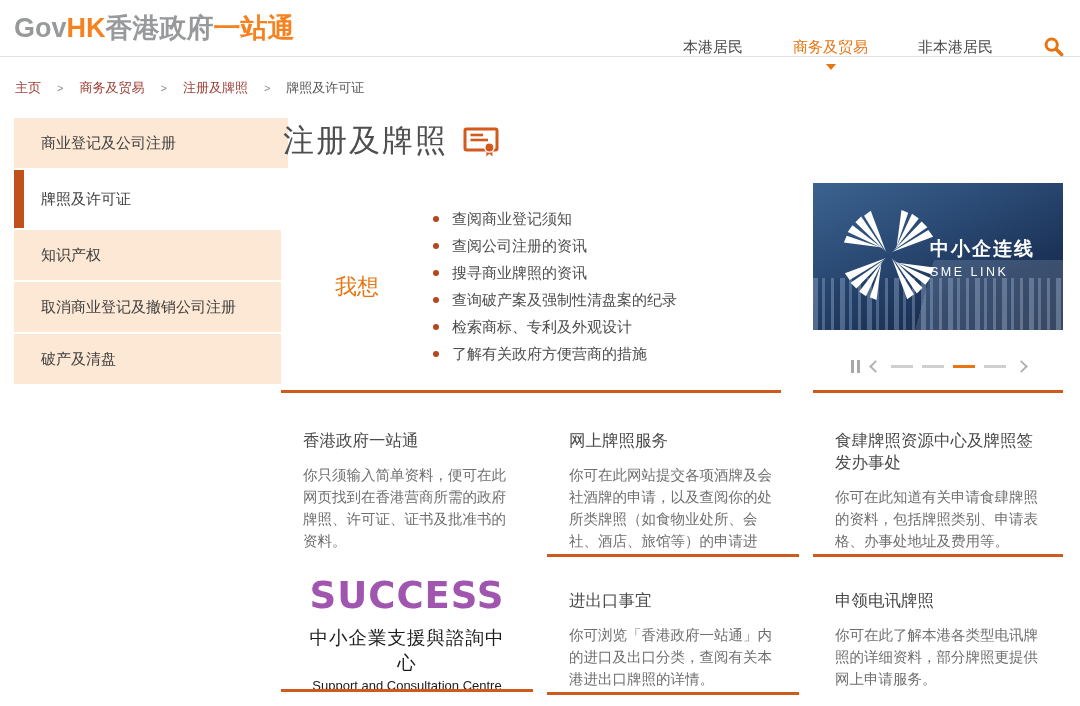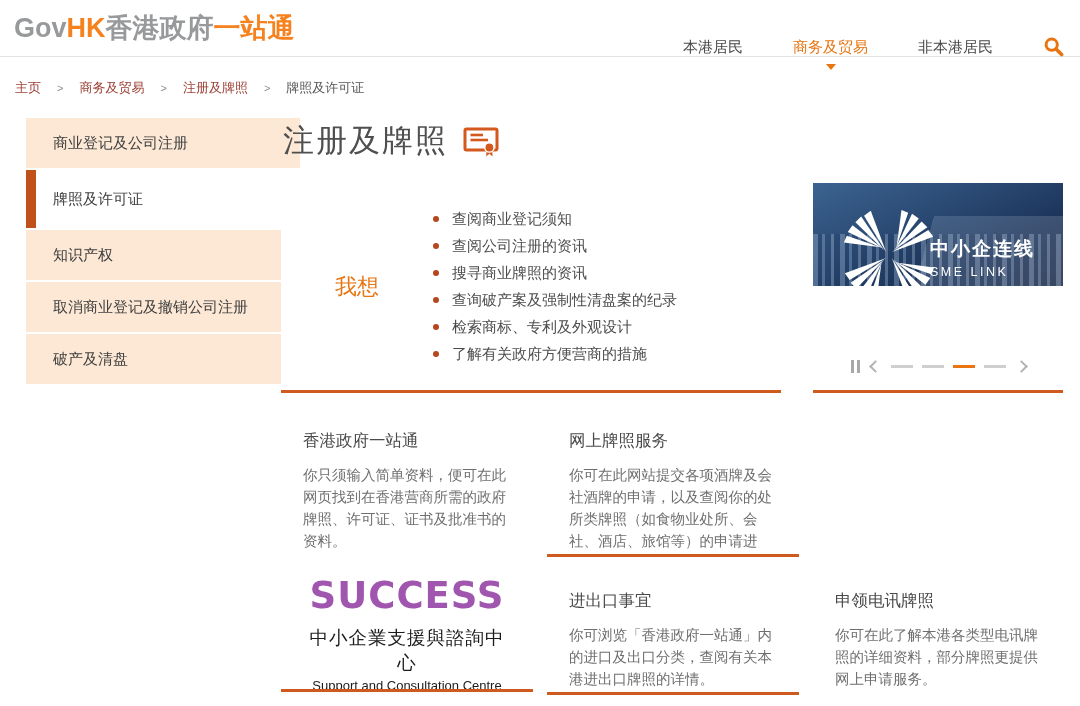--- a/index.html
+++ b/index.html
@@ -18,21 +18,21 @@
       border-left:5px solid transparent; border-right:5px solid transparent; border-top:6px solid #e87511; }
   .search-btn { cursor:pointer; display:flex; align-items:center; }
 
   
   .breadcrumb { position:absolute; top:79px; left:15px; font-size:13px; display:flex; align-items:center; gap:16px; }
   .crumb-link { color:#9c4136; cursor:pointer; }
   .crumb-sep { color:#8d8d8d; font-size:11px; }
   .crumb-current { color:#565656; }
 
   
-  .sidebar { position:absolute; left:26px; top:118px; width:274px; }
+  .sidebar { position:absolute; left:14px; top:118px; width:274px; }
   .side-item { background:#fce8d4; min-height:50px; margin-bottom:2px; display:flex; align-items:center;
       padding:10px 10px 10px 27px; font-size:15px; color:#3f3f3f; cursor:pointer; }
   .side-item.active { background:#fff; min-height:58px; padding-left:17px; border-left:10px solid #c0511a; }
 
   
   .page-title-row { position:absolute; left:283px; top:120px; display:flex; align-items:center; gap:15px; }
   .page-title { font-size:31px; color:#4f4f4f; font-weight:normal; letter-spacing:2px; }
 
   
   .card { position:absolute; background:#fff; border-bottom:3px solid #cf5a1e; overflow:hidden; }
@@ -41,21 +41,21 @@
 
   
   #iwant-card { left:281px; top:183px; width:500px; height:210px; display:flex; align-items:center; }
   .iwant-label { width:152px; text-align:center; color:#e87511; font-size:22px; flex-shrink:0; }
   .iwant-list { list-style:none; }
   .iwant-list li { display:flex; align-items:center; gap:13px; height:27px; font-size:15px; color:#4d4d4d; cursor:pointer; }
   .bullet { width:6px; height:6px; border-radius:50%; background:#b5461d; flex-shrink:0; }
 
   
   #banner-card { left:813px; top:183px; width:250px; height:210px; }
-  .banner-img { position:relative; width:100%; height:103px; cursor:pointer;
+  .banner-img { position:relative; width:100%; height:147px; cursor:pointer;
       background:linear-gradient(155deg,#3c6390 0%, #2a4a74 38%, #1b3156 72%, #142544 100%); overflow:hidden; }
   .banner-buildings { position:absolute; bottom:0; left:0; right:0; height:52px; opacity:.55;
       background:repeating-linear-gradient(90deg, rgba(190,210,235,.55) 0 5px, rgba(25,45,75,.25) 5px 9px,
       rgba(150,180,215,.65) 9px 12px, rgba(35,55,90,.2) 12px 18px, rgba(210,225,245,.5) 18px 21px, rgba(20,40,70,.25) 21px 27px); }
   .banner-glare { position:absolute; right:0; bottom:0; width:100%; height:70px; opacity:.16;
       background:linear-gradient(105deg, transparent 45%, #cfe0f2 45%, #eef5fc 100%); }
   .sme-logo-star { position:absolute; left:28px; top:17px; }
   .sme-text { position:absolute; left:117px; top:53px; color:#fff; }
   .sme-zh { font-size:19px; font-weight:bold; letter-spacing:2px; white-space:nowrap; }
   .sme-en { font-size:12.5px; letter-spacing:2.5px; margin-top:3px; white-space:nowrap; }
@@ -223,20 +223,24 @@
       <div class="success-zh">中小企業支援與諮詢中心</div>
       <div class="success-en">Support and Consultation Centre for SMEs</div>
     </div>
   </div>
 
   <div class="card" id="card-online">
     <h3>网上牌照服务</h3>
     <p>你可在此网站提交各项酒牌及会社酒牌的申请，以及查阅你的处所类牌照（如食物业处所、会社、酒店、旅馆等）的申请进度。</p>
   </div>
 
+  <div class="card" id="card-food">
+    <h3>食肆牌照资源中心及牌照签发办事处</h3>
+    <p>你可在此知道有关申请食肆牌照的资料，包括牌照类别、申请表格、办事处地址及费用等。</p>
+  </div>
 
   <div class="card" id="card-import">
     <h3>进出口事宜</h3>
     <p>你可浏览「香港政府一站通」内的进口及出口分类，查阅有关本港进出口牌照的详情。</p>
   </div>
 
   <div class="card" id="card-telecom">
     <h3>申领电讯牌照</h3>
     <p>你可在此了解本港各类型电讯牌照的详细资料，部分牌照更提供网上申请服务。</p>
   </div>

